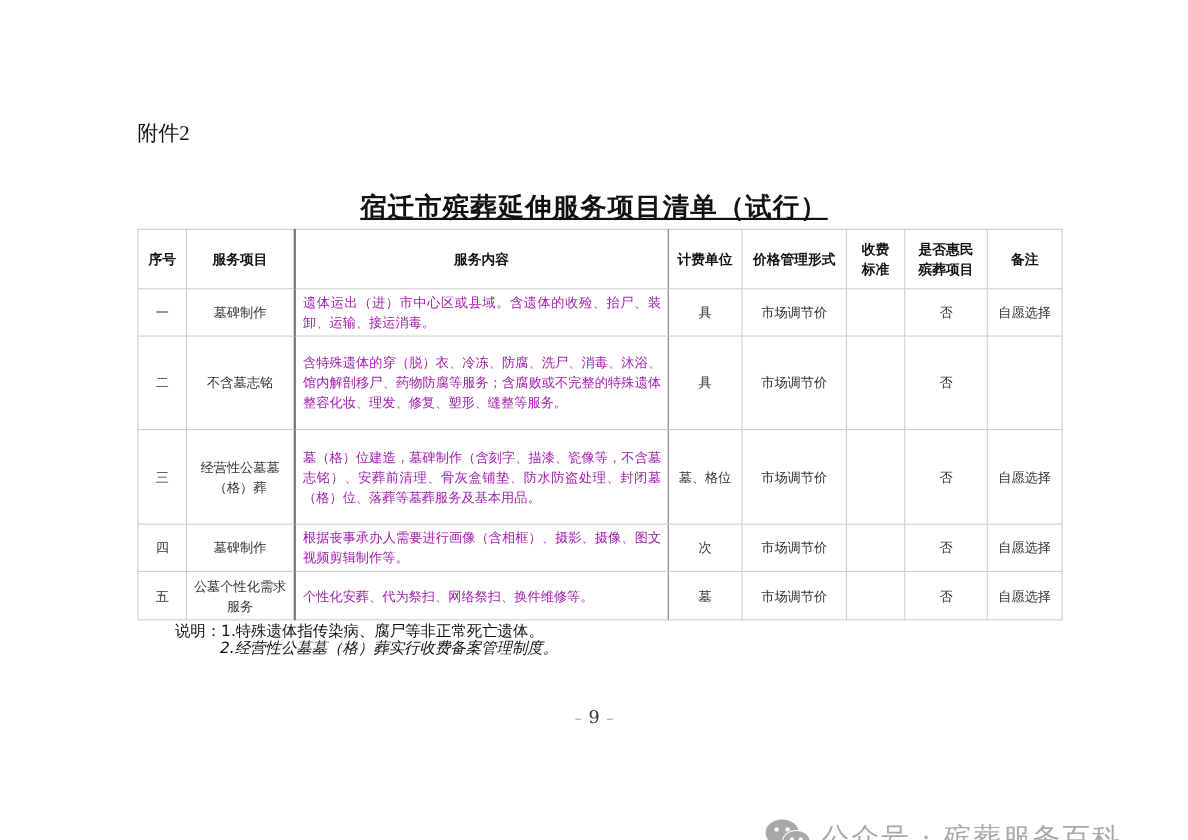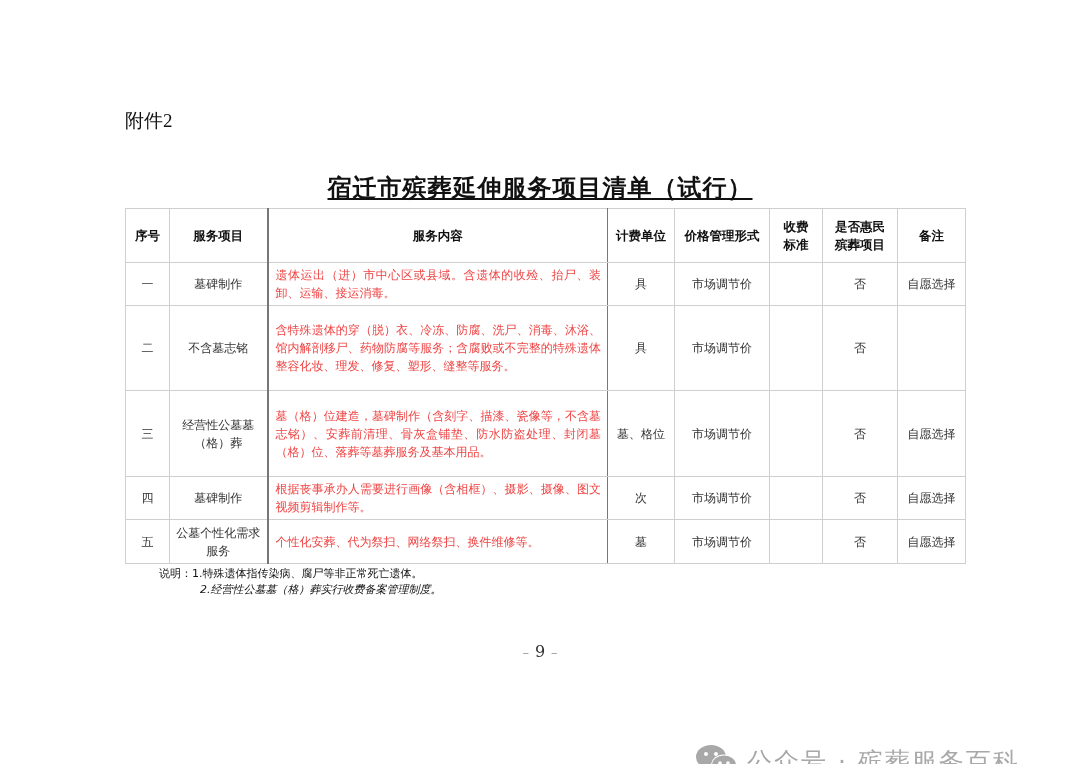--- a/index.html
+++ b/index.html
@@ -22,23 +22,23 @@
   }
   table.items td, table.items th {
     border:1px solid #cfcfcf; text-align:center; vertical-align:middle;
     font-size:12px; color:#333; padding:0 4px; line-height:18px;
   }
   table.items { border:1.5px solid #666; }
   table.items th { font-weight:bold; color:#111; font-size:12.5px; }
   table.items .c3 { border-left:2px solid #777; border-right:1.5px solid #777;text-align:center; }
   table.items .c5 { border-left:1.5px solid #777;margin-top:37px; }
   table.items tr.hdr th { border-bottom:1px solid #cfcfcf; }
-  table.items td.content { text-align:justify; padding:0 6px 0 7px; color:#ef4444;border-radius:20px; }
+  table.items td.content { text-align:justify; padding:0 6px 0 7px; color:#a21caf;border-radius:20px; }
   .notes {
-    position:absolute; left:159px; top:566px; font-size:11px; color:#111;
+    position:absolute; left:159px; top:566px; font-size:14px; color:#111;
     font-family: "DejaVu Sans", "Liberation Sans", sans-serif; line-height:16px;
   }
   .notes .line2 { padding-left:41px;font-style:italic; }
   .page-num {
     position:absolute; left:0; width:1080px; top:642px; text-align:center;
     font-size:16px; color:#333;
   }
   .page-num .dash { color:#999; font-size:13px; margin:0 6px; }
   .watermark {
     position:absolute; left:695px; top:702px; height:36px; display:flex; align-items:center;

